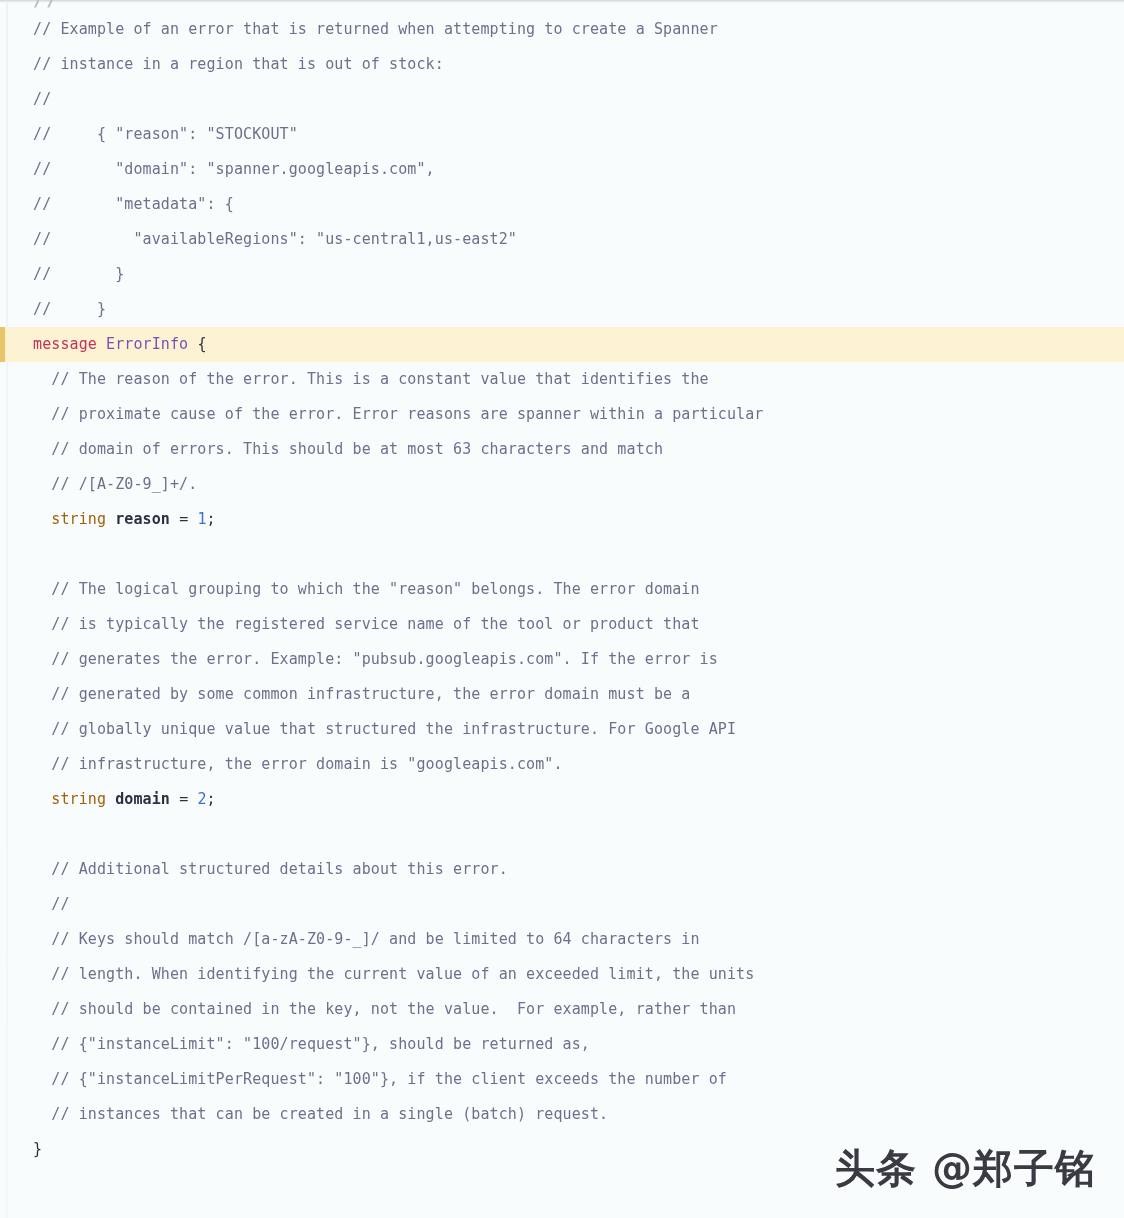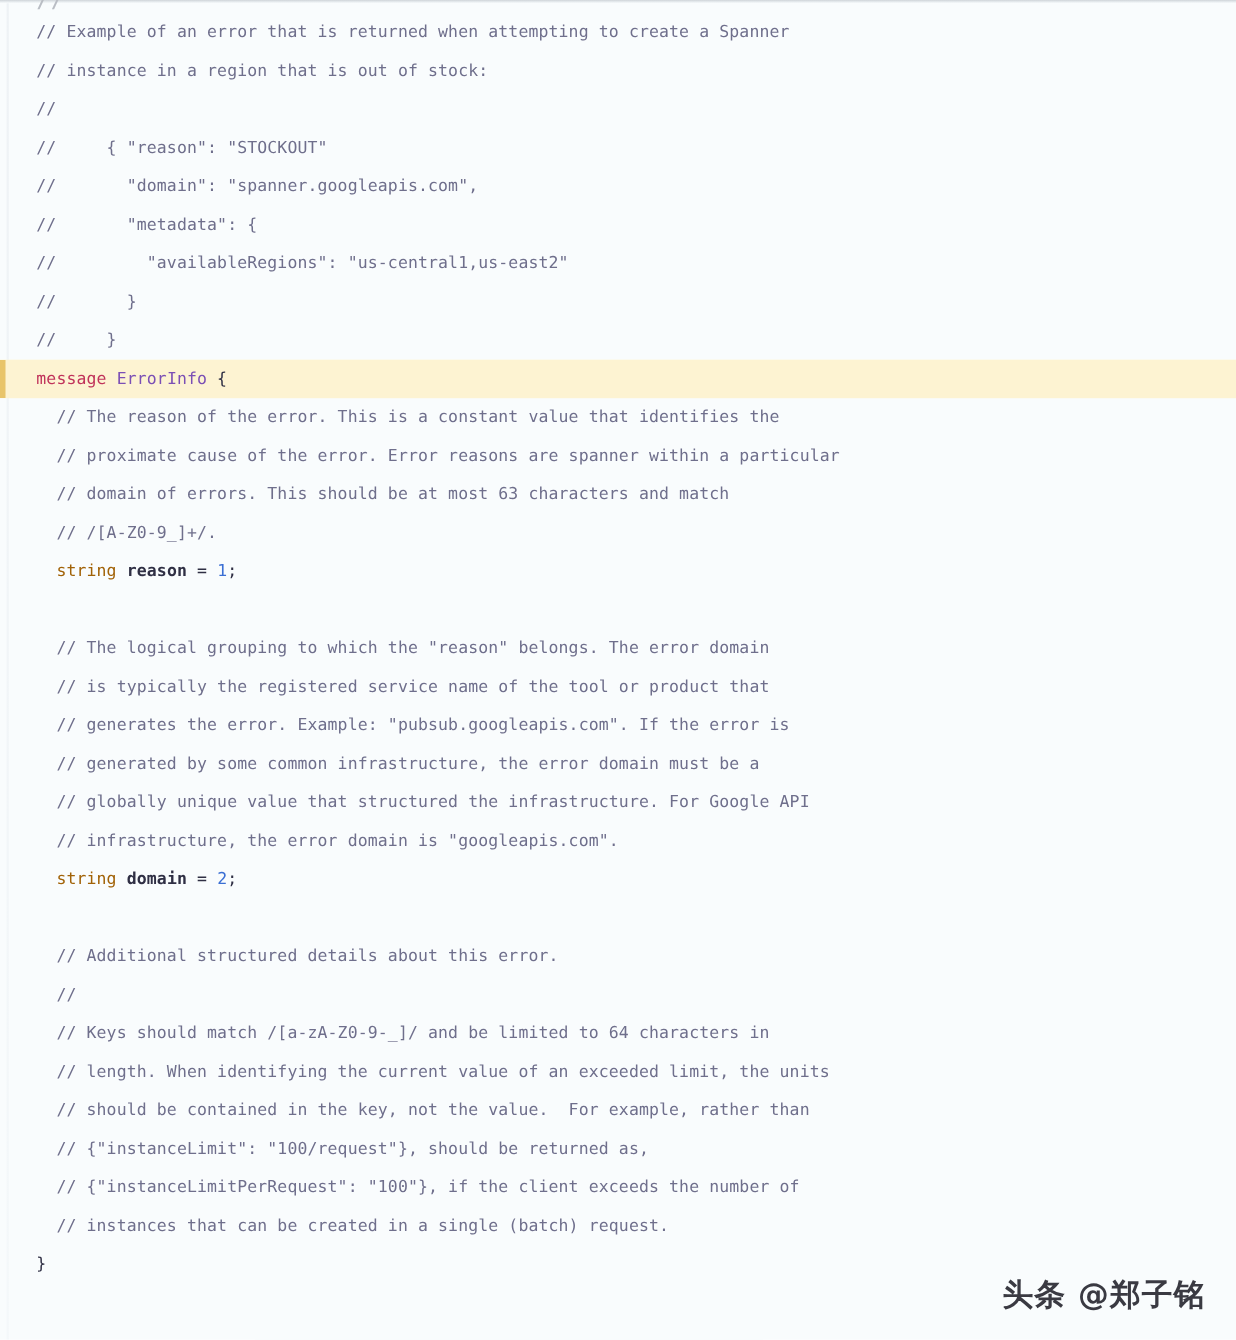--- a/index.html
+++ b/index.html
@@ -69,21 +69,21 @@
   .kw2  { color: #c0325a; }             
   .id   { color: #2f2f44; font-weight: bold; text-align: center; }  
   .num  { color: #3b6fd4; }             
   .pun  { color: #2f2f44; }             
 
   #watermark {
     position: absolute;
     right: 28px;
     bottom: 22px;
     font-family: "DejaVu Sans", "Liberation Sans", sans-serif;
-    font-size: 28px;
+    font-size: 40px;
     font-weight: bold;
     color: #2a2a33;
     letter-spacing: 1px;
     opacity: 0.92;
     white-space: nowrap;
   }
 </style>
 </head>
 <body>
 

